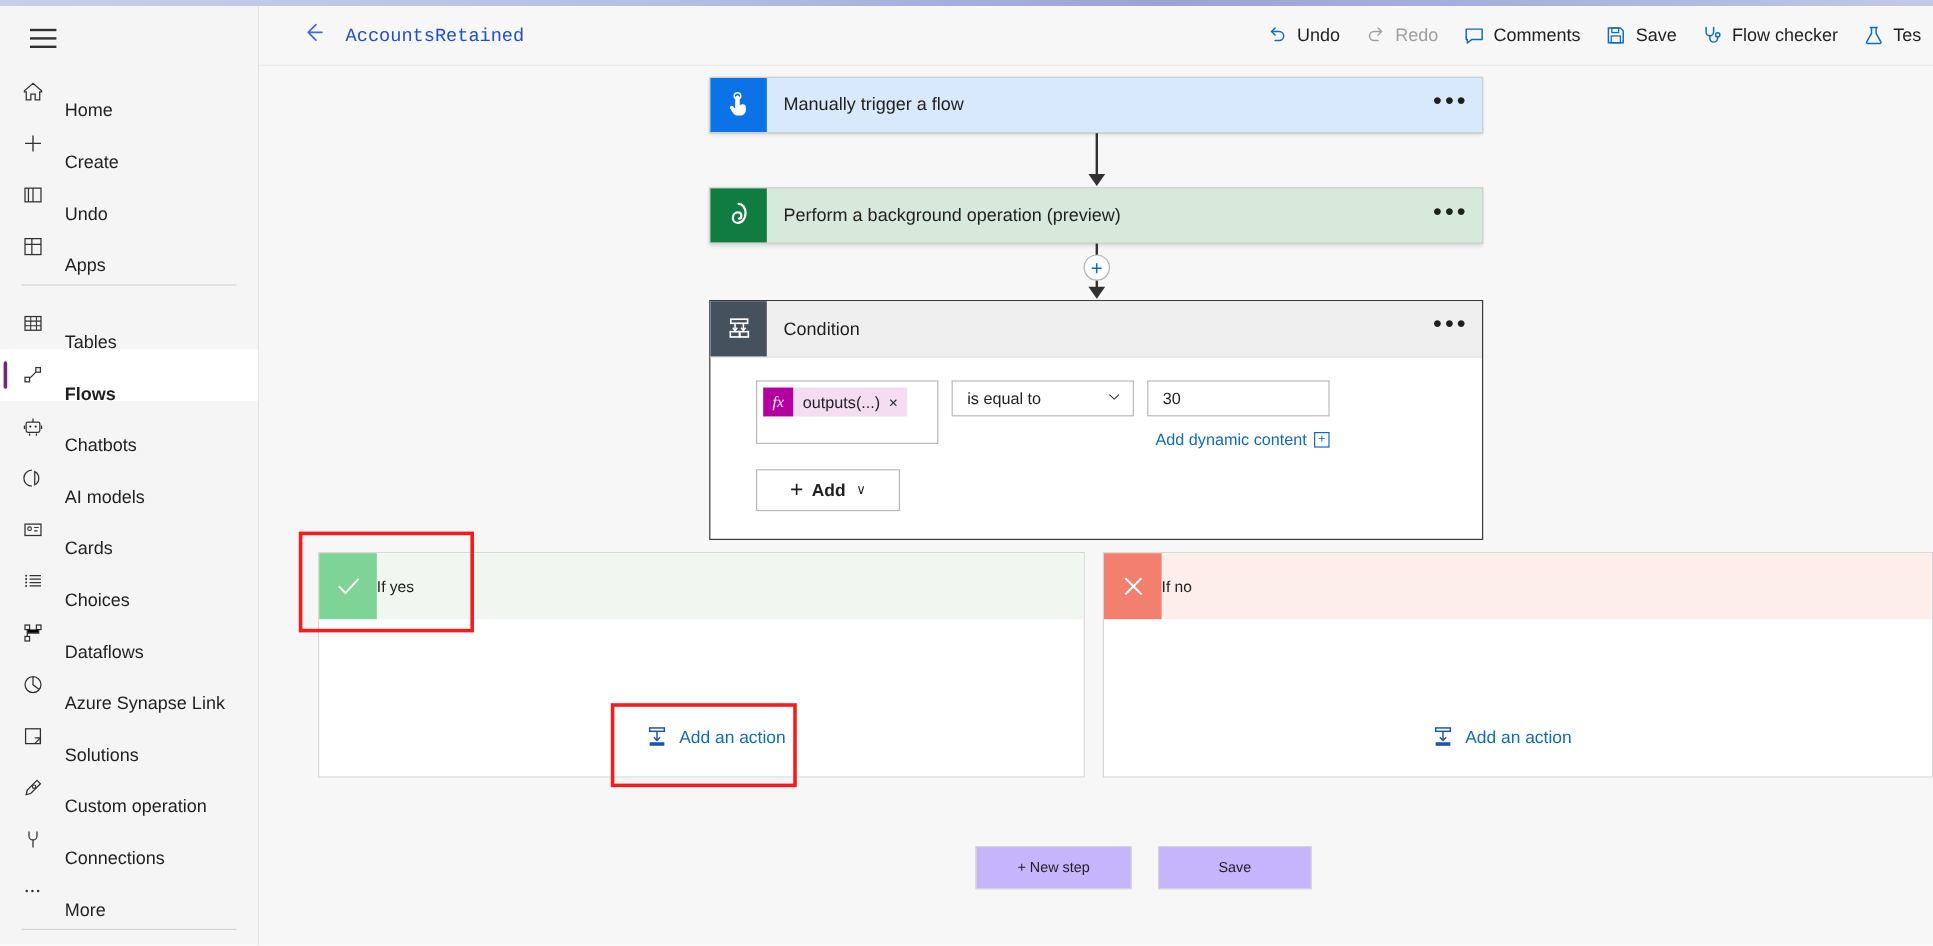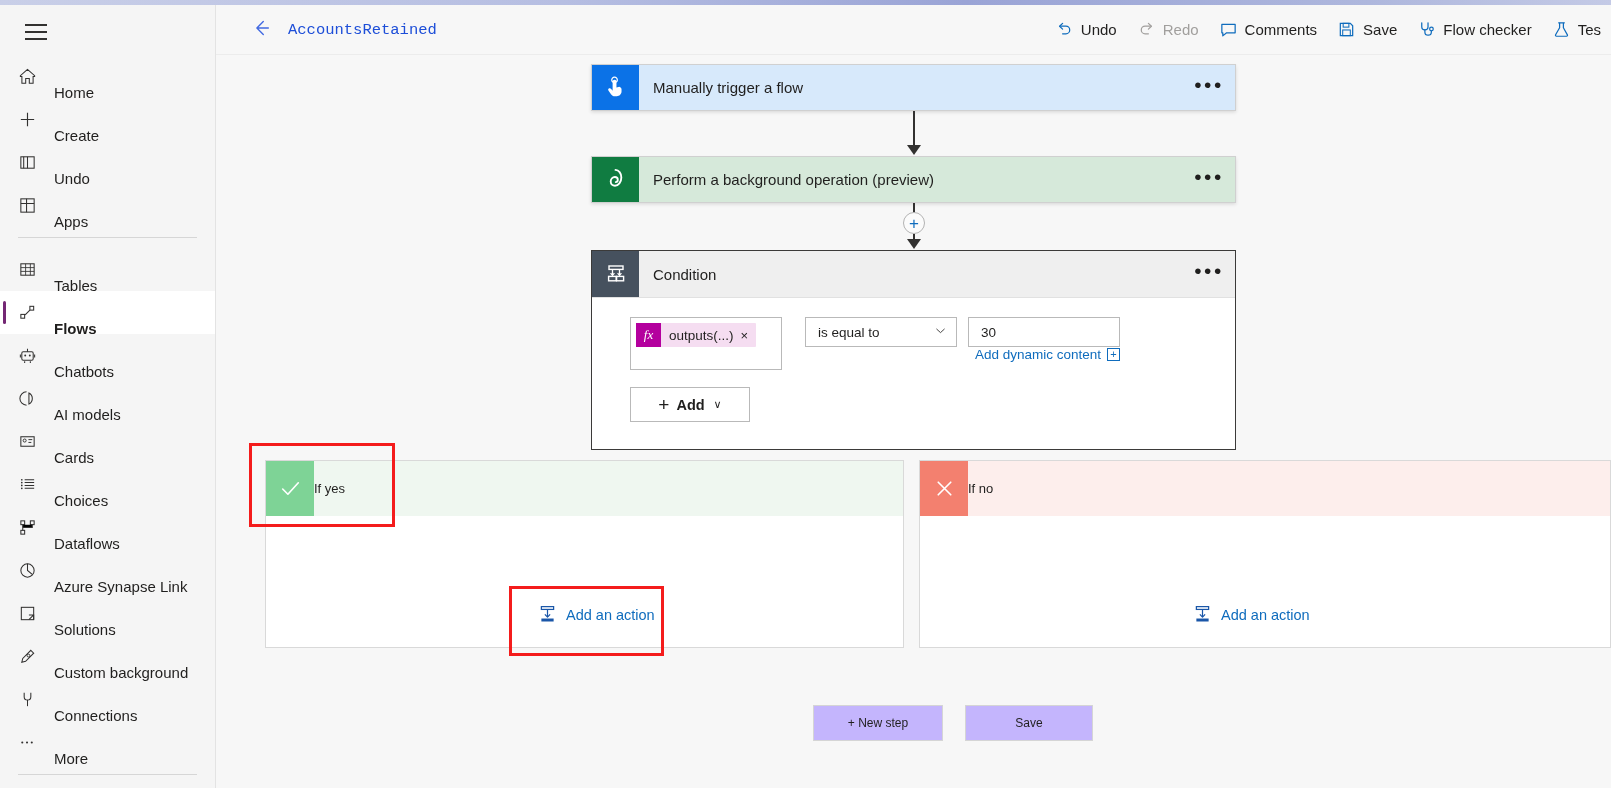--- a/index.html
+++ b/index.html
@@ -136,34 +136,34 @@
   }
   .token .fx {
     width: 25px; height: 24px; background: #b4009e; color: #fff;
     display: flex; align-items: center; justify-content: center;
     font-style: italic; font-size: 13px; font-family: "Liberation Serif", serif;
   }
   .token .tk-label { padding: 0 7px 0 8px; font-size: 13.5px; color: #201f1e; }
   .token .tk-x { padding-right: 8px; font-size: 13px; color: #201f1e; cursor: pointer; }
 
   .op-select {
-    width: 152px; height: 30px; margin-left: 23px;
+    width: 152px; height: 30px; margin-left: 11px;
     border: 1px solid #b9b9b9; background: #fff;
     display: flex; align-items: center; justify-content: space-between;
     padding: 0 9px 0 12px; font-size: 13.5px; color: #201f1e; cursor: pointer;
   }
   .value-col { margin-left: 11px; }
   .value-input {
     width: 152px; height: 30px; border: 1px solid #b9b9b9; background: #fff;
     display: flex; align-items: center; padding-left: 12px;
     font-size: 13.5px; color: #201f1e;
   }
   .dyn-link {
     display: flex; align-items: center; justify-content: flex-end;
-    margin-top: 0; width: 152px; font-size: 13.5px; color: #0f6cbd; cursor: pointer;
+    margin-top: 12px; width: 152px; font-size: 13.5px; color: #0f6cbd; cursor: pointer;
     white-space: nowrap;
   }
   .dyn-link .plusbox {
     margin-left: 6px; width: 13px; height: 13px; border: 1.2px solid #0f6cbd;
     display: flex; align-items: center; justify-content: center;
     font-size: 11px; line-height: 1; color: #0f6cbd;
   }
   .add-btn {
     margin-top: 17px; width: 120px; height: 35px;
     border: 1px solid #b9b9b9; background: #fff;
@@ -380,21 +380,21 @@
       <span class="lbl">Solutions</span>
     </div>
 
     <div class="nav-item">
       <span class="ico">
         <svg width="19" height="19" viewBox="0 0 20 20">
             <path d="M13.5 3.5 16.5 6.5 8 15l-4 1 1-4z" fill="none" stroke="#323130" stroke-width="1.1"></path>
             <circle cx="11" cy="9" r="1.5" fill="none" stroke="#323130" stroke-width="1"></circle>
           </svg>
       </span>
-      <span class="lbl">Custom background</span>
+      <span class="lbl">Custom operation</span>
     </div>
 
     <div class="nav-item">
       <span class="ico">
         <svg width="19" height="19" viewBox="0 0 20 20">
             <path d="M6.5 3v4a3.5 3.5 0 0 0 7 0V3" fill="none" stroke="#323130" stroke-width="1.1"></path>
             <path d="M10 10.5V17" stroke="#323130" stroke-width="1.1"></path>
           </svg>
       </span>
       <span class="lbl">Connections</span>

